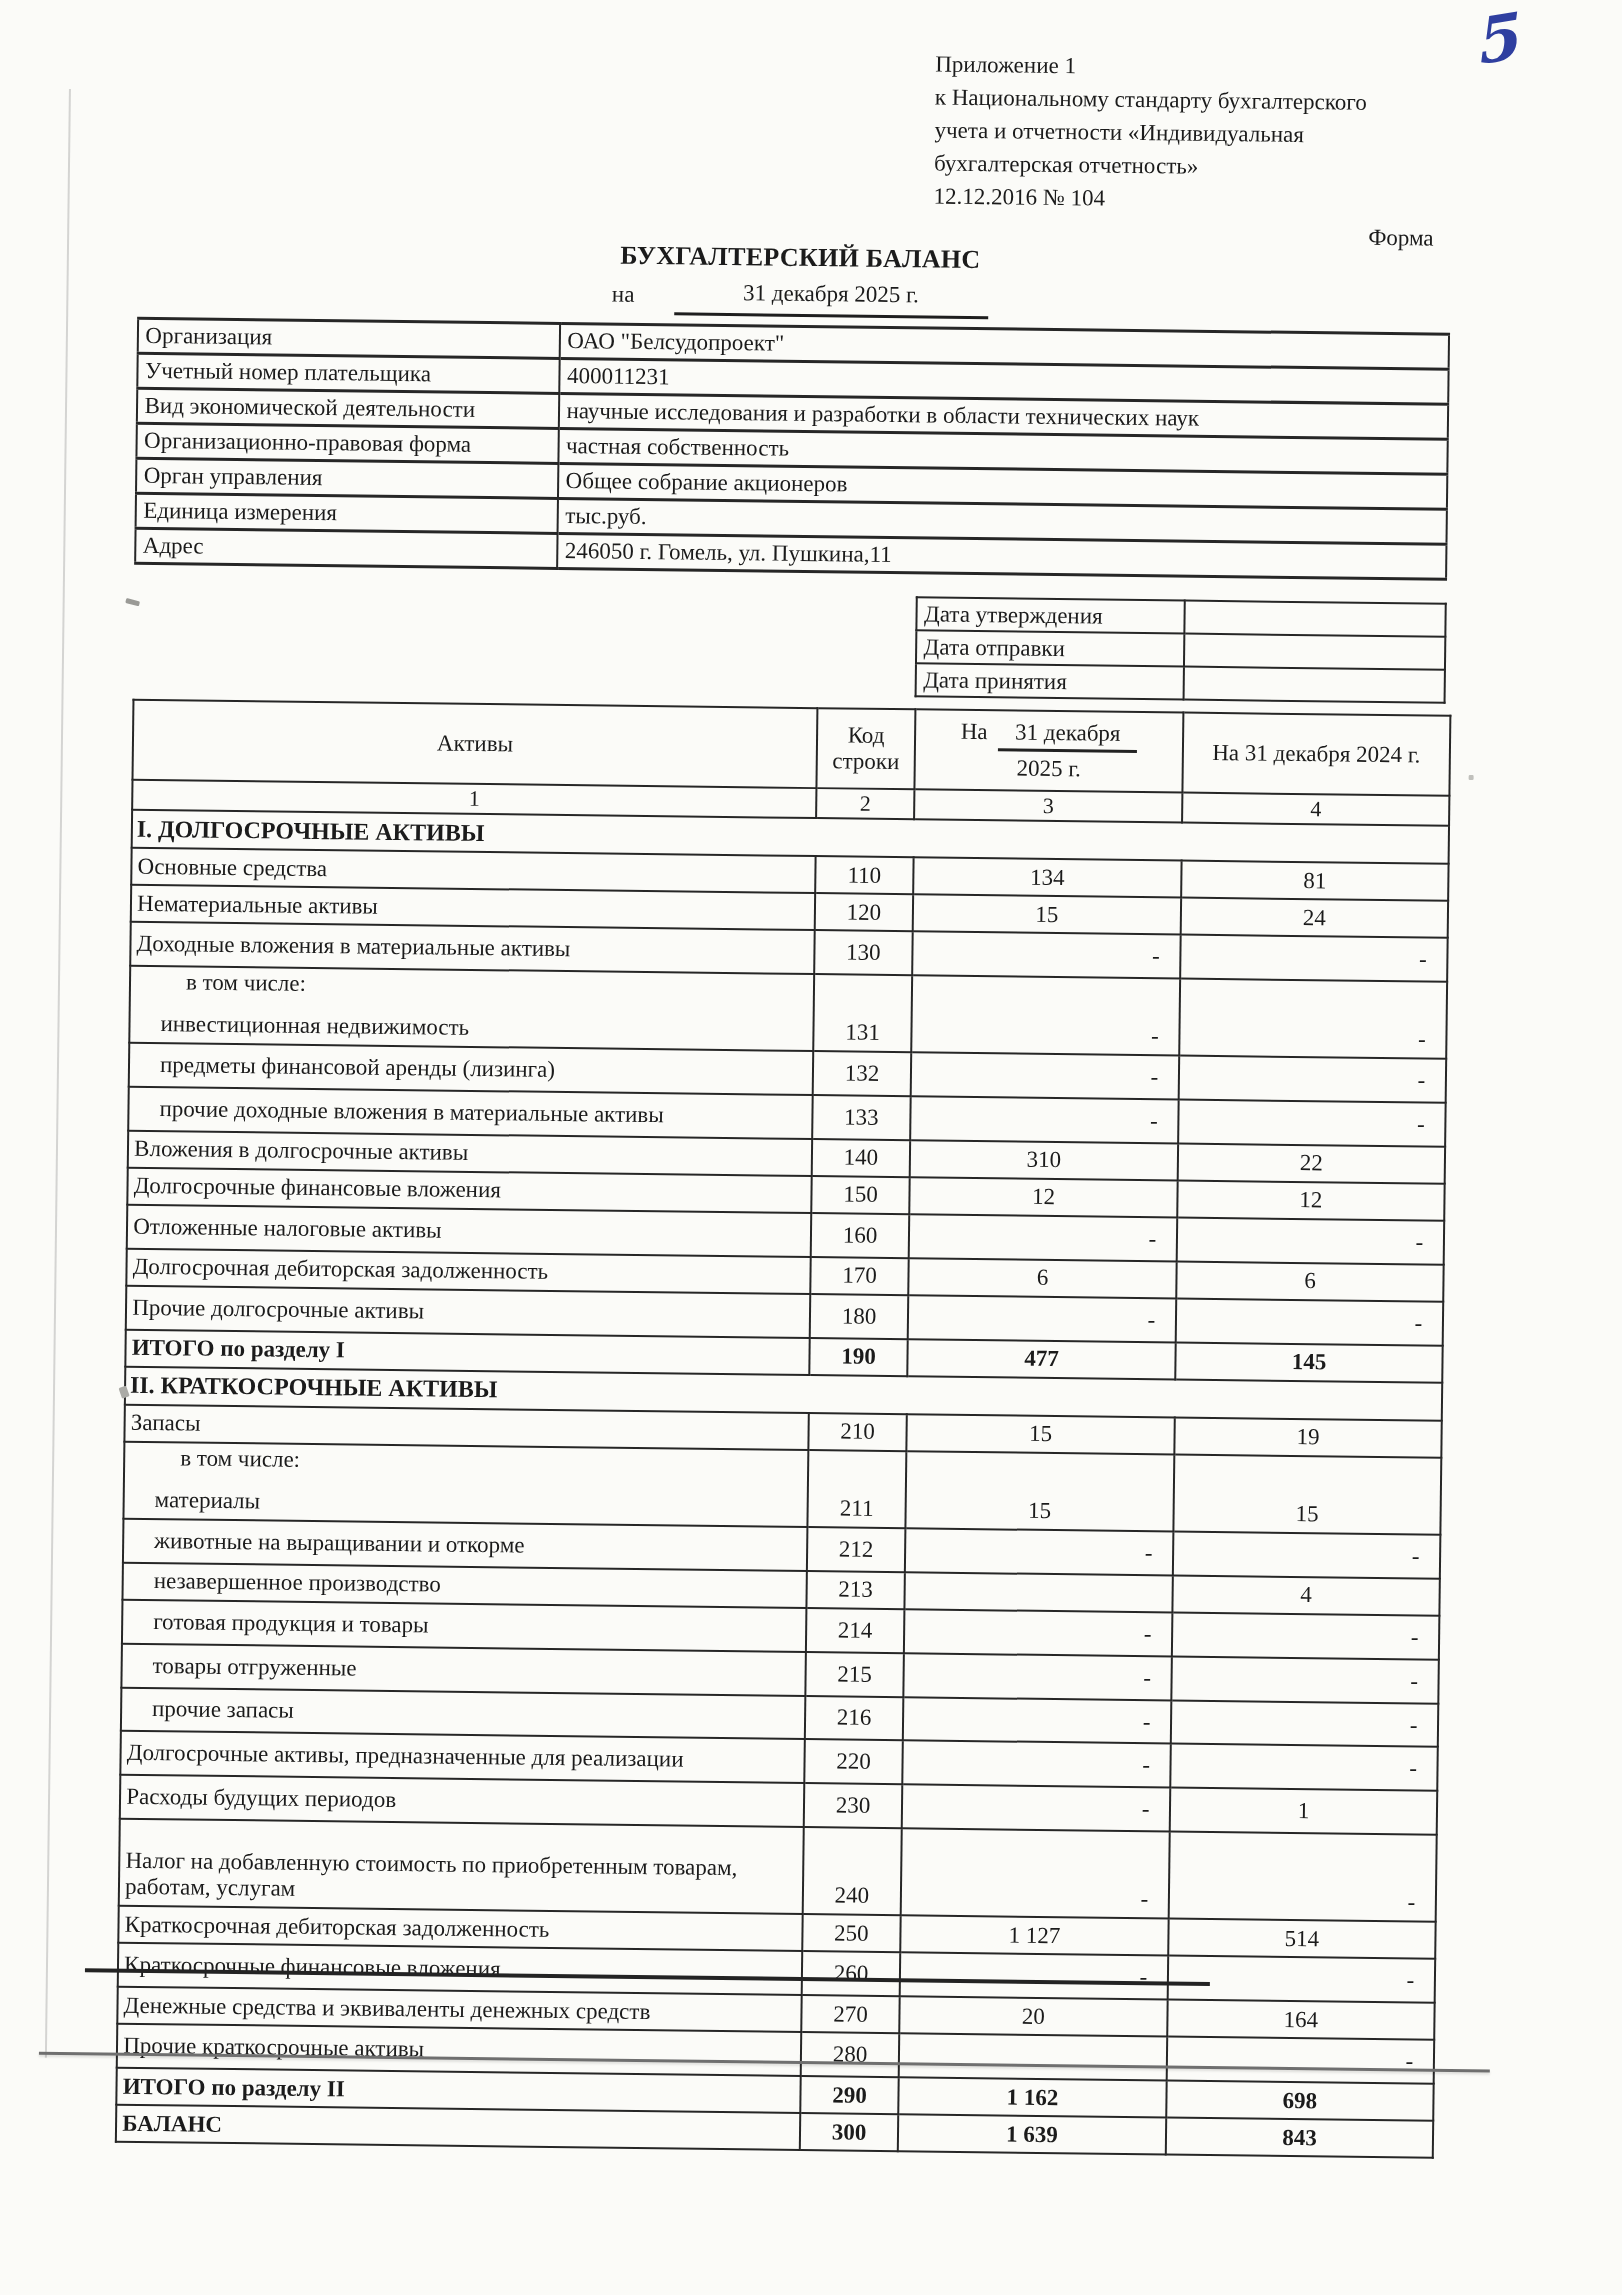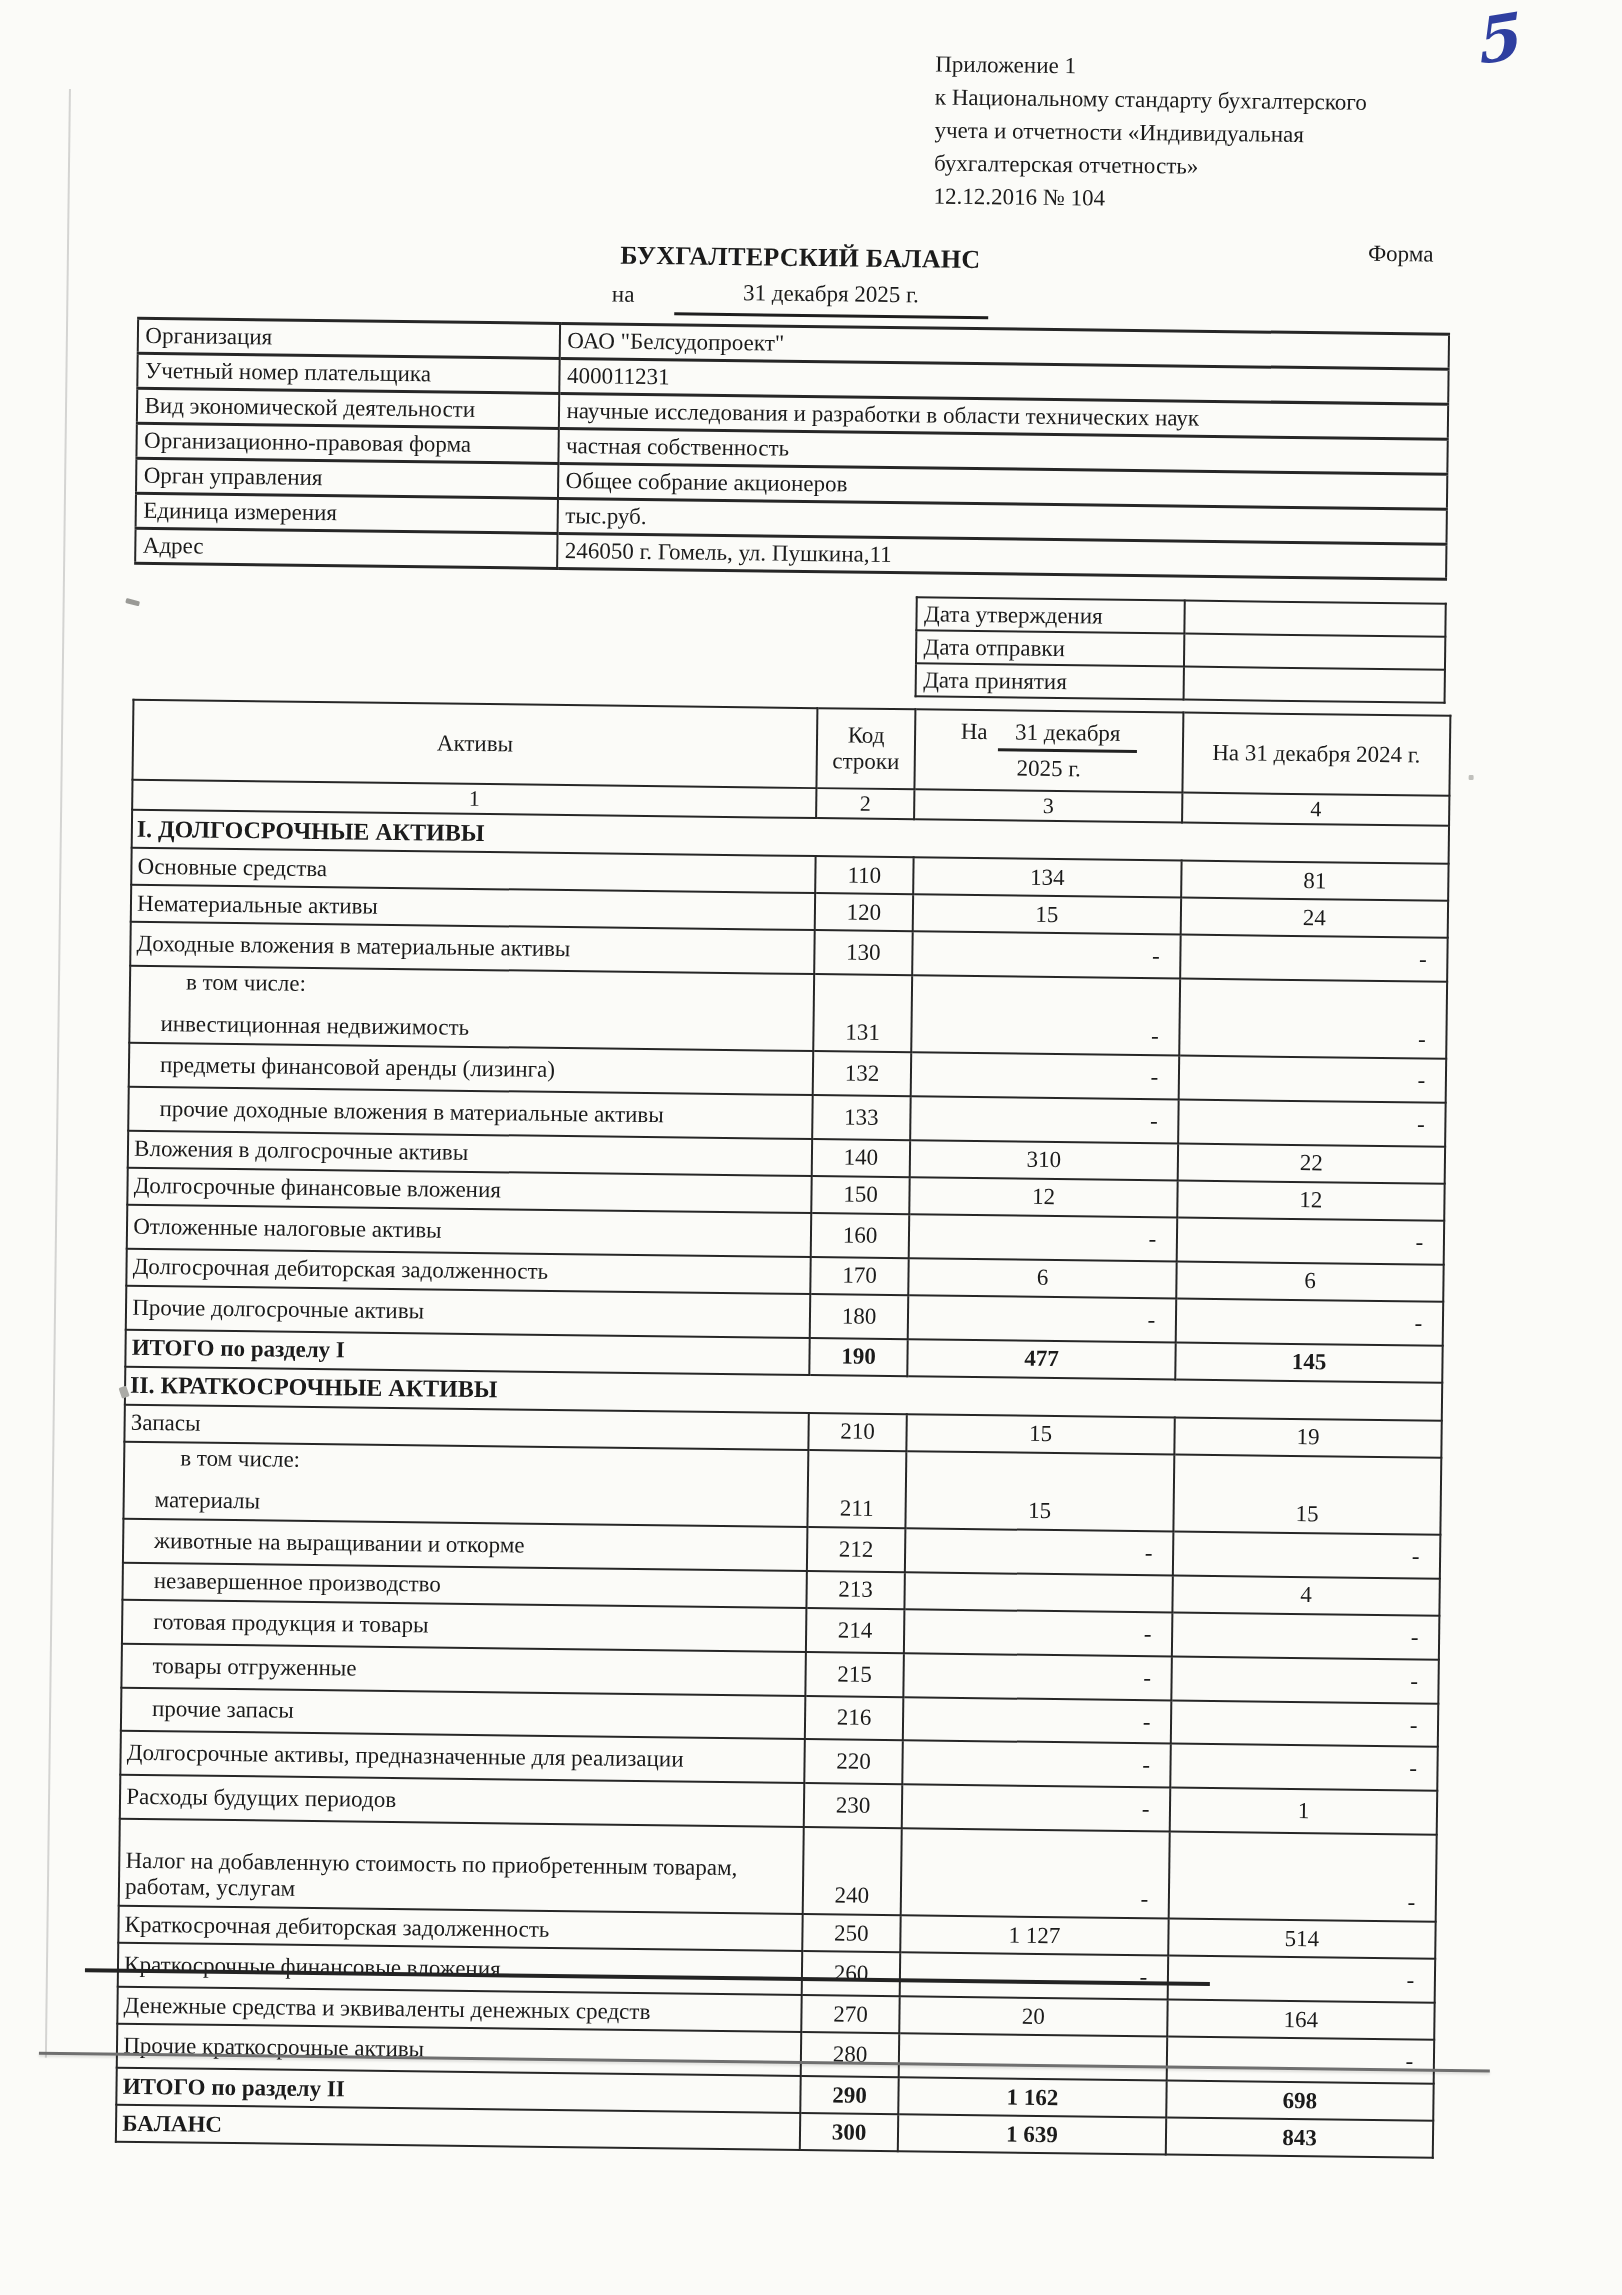--- a/index.html
+++ b/index.html
@@ -13,21 +13,21 @@
   
   .hand5{
     position:absolute; left:1477px; top:-1.3px; font-size:63px; line-height:63px;
     color:#2f3fa0; font-style:italic; font-weight:bold;
     transform:rotate(-10deg) skewX(-6deg); font-family:"DejaVu Serif", serif;
   }
 
   
   .hdr-note{position:absolute; left:934px; top:46px; width:550px; font-size:23px; line-height:33px;}
 
-  .forma{position:absolute; left:1369px; top:218px; font-size:23px;margin-top:16px;}
+  .forma{position:absolute; left:1369px; top:218px; font-size:23px;}
 
   .title{position:absolute; left:0; top:243px; width:1603px; text-align:center; font-size:26px; font-weight:bold; letter-spacing:0.3px;}
 
   .date-line{position:absolute; left:0; top:281px; width:1603px; text-align:center; font-size:23px;}
   .date-line .na{display:inline-block; margin-right:6.5px; vertical-align:bottom; padding-bottom:6.5px;}
   .date-blank{
     display:inline-block; width:314px; margin-left:33px; text-align:center;
     border-bottom:3.9px solid #1e1e1e; padding-bottom:6.5px;
   }
 

